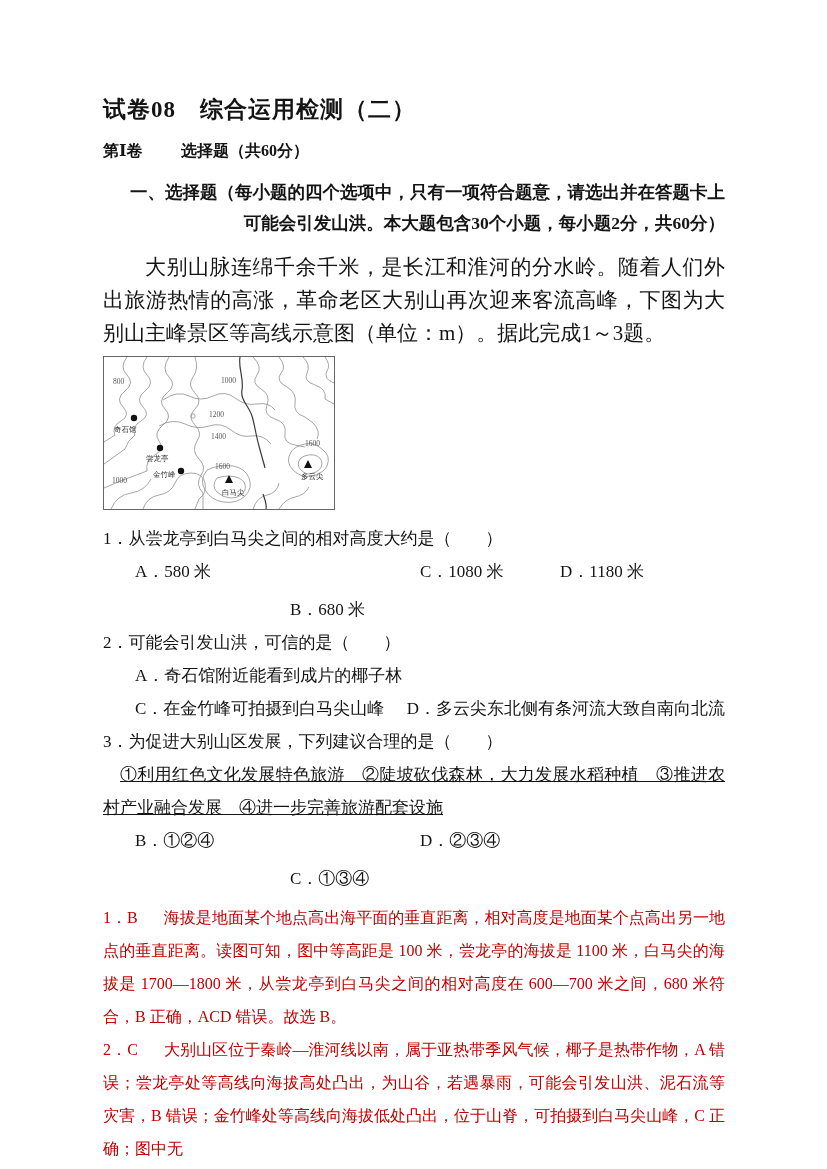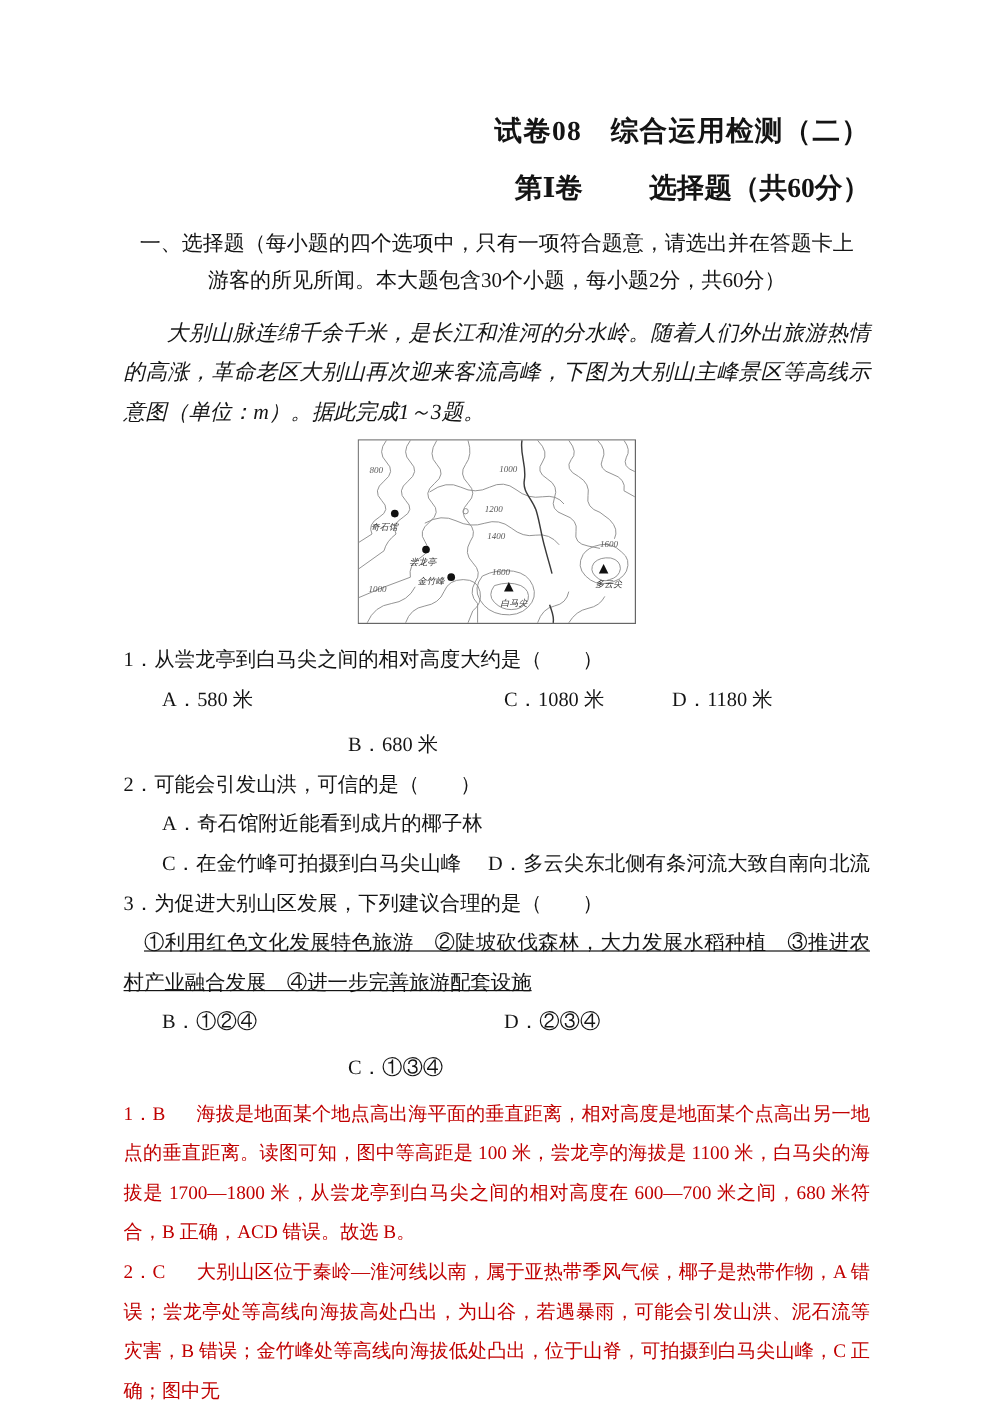--- a/index.html
+++ b/index.html
@@ -5,36 +5,36 @@
   * { box-sizing: border-box; }
   html, body { margin: 0; padding: 0; background: #ffffff; }
   .page {
     width: 827px; height: 1169px; margin: 0 auto; background: #ffffff;
     font-family: "Liberation Serif", "DejaVu Serif", serif;
     color: #141414;
     padding: 94px 102px 0 103px;
     overflow: hidden;
   }
   .doc-title {
-    text-align: right; font-size: 23px; font-weight: bold;
+    text-align: left; font-size: 23px; font-weight: bold;
     margin: 0 0 16px 0; letter-spacing: 1px;
   }
   .part-header {
-    text-align: right; font-size: 23px; font-weight: bold; margin: 0 0 15px 0;
+    text-align: left; font-size: 16px; font-weight: bold; margin: 0 0 15px 0;
   }
   .part-header .part-label { margin-right: 2.4em; }
   .section-heading {
-    font-weight: normal; font-size: 17.5px; line-height: 31px;
-    text-align: center; margin: 0 0 12px 0; white-space: nowrap;
+    font-weight: bold; font-size: 17.5px; line-height: 31px;
+    text-align: right; margin: 0 0 12px 0; white-space: nowrap;
   }
   .intro-paragraph {
-    font-size: 18px; line-height: 33px; text-indent: 2em;
-    font-style: italic; text-align: justify; margin: 0 0 6px 0;
+    font-size: 21px; line-height: 33px; text-indent: 2em;
+    text-align: justify; margin: 0 0 6px 0;
   }
-  .map-wrap { text-align: center; margin: 4px 0 8px 0; font-style: italic; }
+  .map-wrap { text-align: left; margin: 4px 0 8px 0; }
   .map-wrap svg { display: inline-block; }
   .q { font-size: 17px; line-height: 33px; }
   .q p { margin: 0; }
   .opt-row { display: flex; padding-left: 32px; line-height: 33px; }
   .opt-row .opt { display: inline-block; white-space: nowrap; }
   .four .opt:nth-child(1) { width: 155px; }
   .four .opt:nth-child(2) { width: 130px; margin-top: 38px; }
   .four .opt:nth-child(3) { width: 140px; }
   .two  .opt:nth-child(1) { width: 280px; }
   .q3-sub { text-indent: 1em; text-align: justify; text-decoration: underline; }
@@ -50,21 +50,21 @@
 <div class="page">
 
   <h1 class="doc-title">试卷08　综合运用检测（二）</h1>
 
   <div class="part-header">
     <span class="part-label">第Ⅰ卷</span><span>选择题（共60分）</span>
   </div>
 
   <div class="section-heading">
     <div>一、选择题（每小题的四个选项中，只有一项符合题意，请选出并在答题卡上</div>
-    <div>游客的所见所闻。本大题包含30个小题，每小题2分，共60分）</div>
+    <div>可能会引发山洪。本大题包含30个小题，每小题2分，共60分）</div>
   </div>
 
   <p class="intro-paragraph">大别山脉连绵千余千米，是长江和淮河的分水岭。随着人们外出旅游热情的高涨，革命老区大别山再次迎来客流高峰，下图为大别山主峰景区等高线示意图（单位：m）。据此完成1～3题。</p>
 
   <div class="map-wrap">
     <svg width="232" height="154" viewBox="0 0 232 154">
       <rect x="0.5" y="0.5" width="231" height="153" fill="#ffffff" stroke="#666" stroke-width="1"></rect>
       <g fill="none" stroke="#8f8f8f" stroke-width="0.8">
         <path d="M24,1 q-8,10 0,18 q8,8 -2,16 q-10,8 -2,16 q8,8 -2,14 q-10,6 -6,14 L1,86"></path>
         <path d="M44,1 q-8,10 0,18 q8,8 -2,16 q-10,8 -2,16 q8,8 -2,14 q-10,6 -6,14 q-8,6 -10,14 L1,108"></path>

